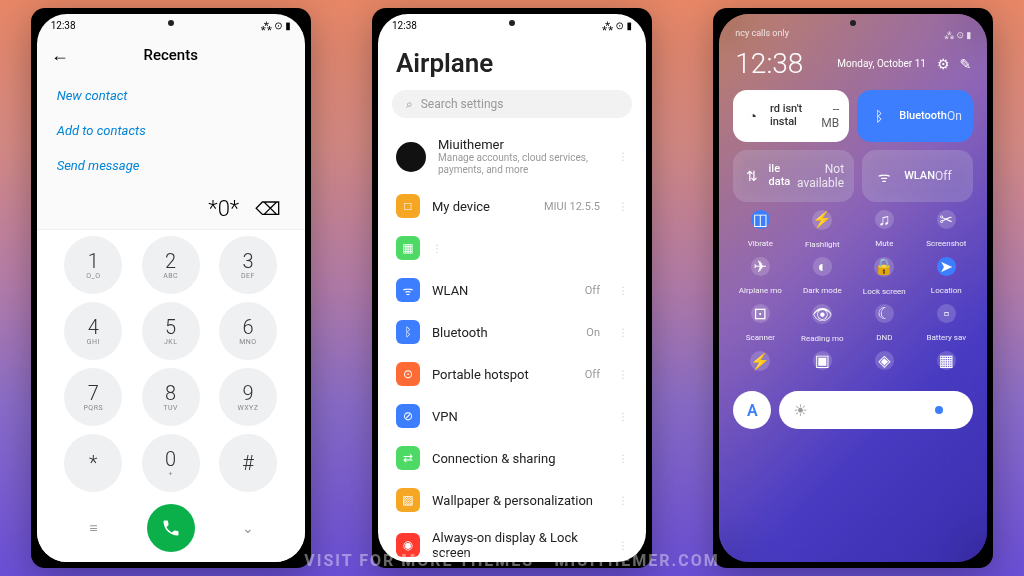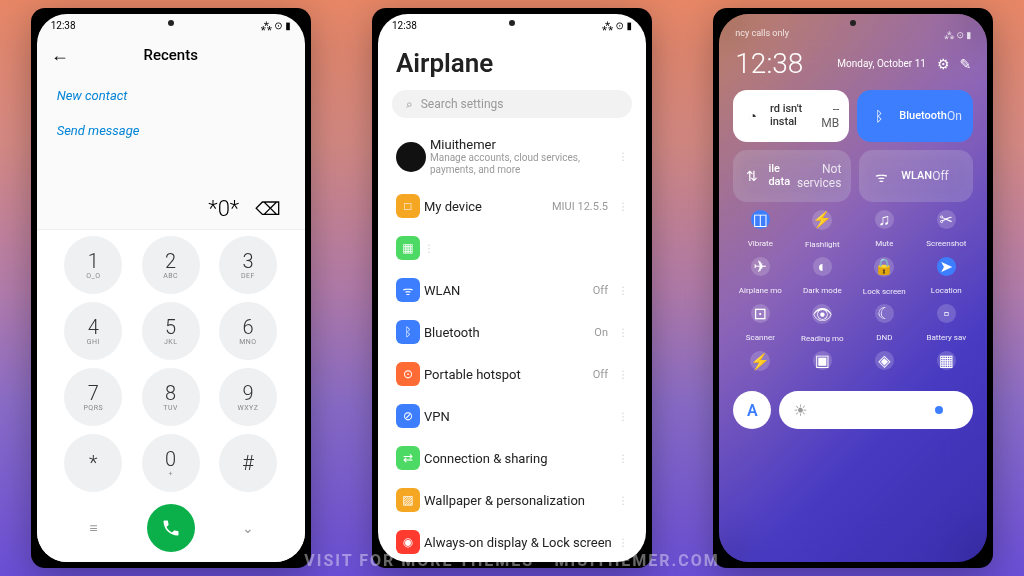--- a/index.html
+++ b/index.html
@@ -66,21 +66,21 @@
 .dial-sub { font-size: 7px; color: #888; margin-top: 1px; letter-spacing: 0.5px; }
 .bottom-actions { display: flex; justify-content: space-around; align-items: center; padding-top: 4px; }
 .call-btn { width: 48px; height: 48px; border-radius: 50%; background: #0bb04b; display: flex; align-items: center; justify-content: center; }
 .side-action { font-size: 14px; color: #999; width: 48px; text-align: center; }
 
 
 .settings-screen { background: #fff; display: flex; flex-direction: column; }
 .settings-title { font-size: 26px; font-weight: 600; padding: 12px 18px 12px; color: #222; }
 .search-box { margin: 0 14px 10px; background: #f2f2f2; border-radius: 18px; padding: 7px 14px; display: flex; align-items: center; gap: 8px; color: #999; font-size: 12px; }
 .settings-list { flex: 1; overflow: hidden; }
-.settings-item { display: flex; align-items: center; padding: 9px 18px; gap: 4px; }
+.settings-item { display: flex; align-items: center; padding: 9px 18px; gap: 12px; }
 .settings-icon { width: 24px; height: 24px; border-radius: 6px; display: flex; align-items: center; justify-content: center; font-size: 12px; flex-shrink: 0; }
 .settings-text { flex: 1; }
 .settings-label { font-size: 13px; color: #222; }
 .settings-desc { font-size: 10px; color: #999; line-height: 1.2; }
 .settings-value { font-size: 11px; color: #999; margin-right: 6px; }
 .settings-chevron { color: #ccc; font-size: 10px; }
 .profile-icon { width: 30px; height: 30px; border-radius: 50%; background: #111; }
 
 
 .cc-screen { background: linear-gradient(135deg, #d89060 0%, #9b6fc4 40%, #4b3ed0 70%, #3a2db5 100%); position: relative; }
@@ -121,20 +121,21 @@
     <div class="status-bar">
       <span>12:38</span>
       <span class="status-icons">⁂ ⊙ ▮</span>
     </div>
     <div class="header-row">
       <span class="back-arrow">←</span>
       <span class="header-title">Recents</span>
     </div>
     <div class="action-list">
       <div class="action-item">New contact</div>
+      <div class="action-item">Add to contacts</div>
       <div class="action-item">Send message</div>
     </div>
     <div class="dialer-spacer"></div>
     <div class="typed-row">
       <span class="typed-number">*0*</span>
       <span class="backspace-icon">⌫</span>
     </div>
     <div class="dialpad" id="dialpad">
         <div class="dial-row">
           <div class="dial-key">
@@ -320,21 +321,21 @@
               <div class="cc-tile-label">Bluetooth</div>
               <div class="cc-tile-status">On</div>
             </div>
           </div>
         </div>
       <div class="cc-tiles-large" id="cc-large-2">
           <div class="cc-tile-large cc-tile-glass">
             <div class="cc-tile-icon">⇅</div>
             <div class="cc-tile-text">
               <div class="cc-tile-label">ile data</div>
-              <div class="cc-tile-status">Not services</div>
+              <div class="cc-tile-status">Not available</div>
             </div>
           </div>
           <div class="cc-tile-large cc-tile-glass">
             <div class="cc-tile-icon">ᯤ</div>
             <div class="cc-tile-text">
               <div class="cc-tile-label">WLAN</div>
               <div class="cc-tile-status">Off</div>
             </div>
           </div>
         </div>

